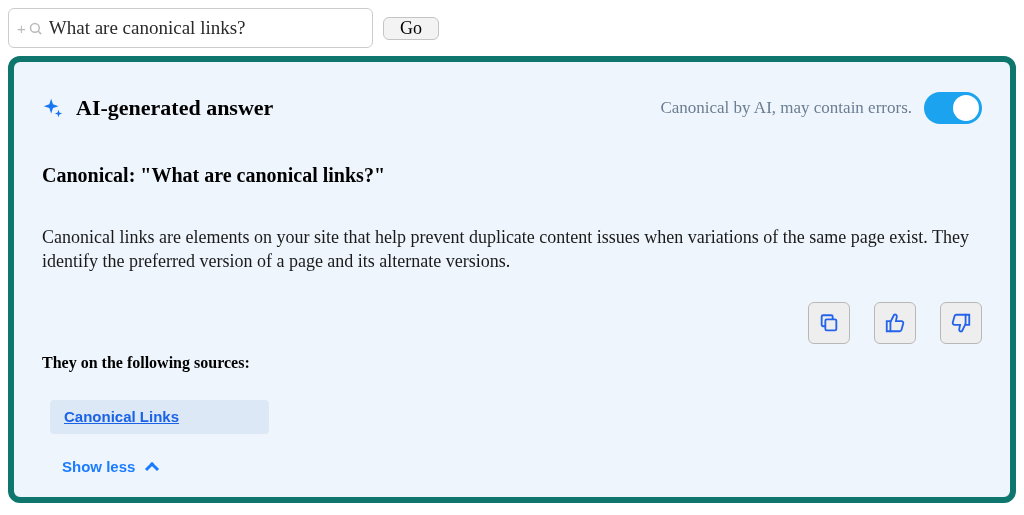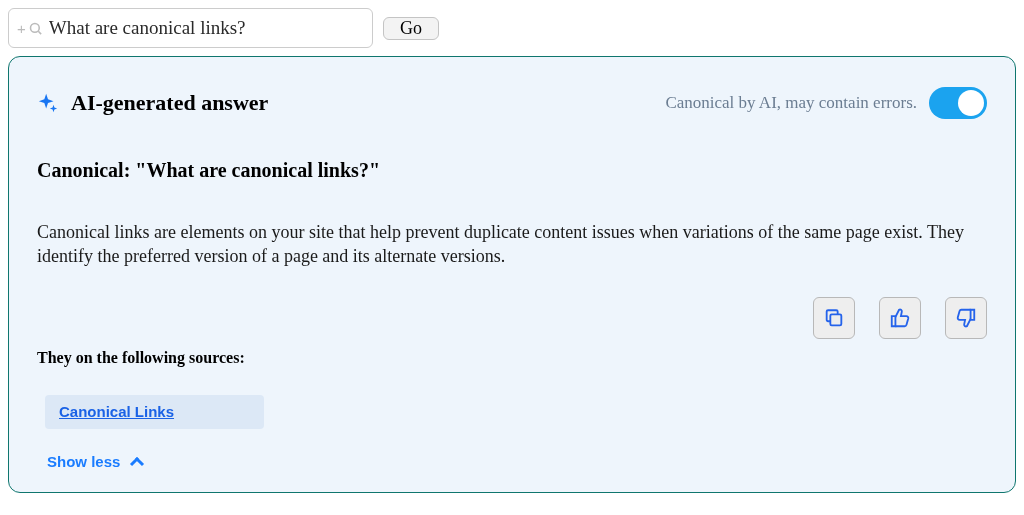--- a/index.html
+++ b/index.html
@@ -57,21 +57,21 @@
       height: 23px;
       padding: 0 16px;
       border: 1px solid #c4c4c4;
       border-radius: 6px;
       background: #f3f3f3;
       font-family: Georgia, 'Times New Roman', serif;
       font-size: 18px;
       cursor: pointer;
     }
     .panel {
-      border: 1px solid #0f766e;
+      border: 6px solid #0f766e;
       background: #eef5fc;
       border-radius: 12px;
       padding: 30px 28px 22px 28px;
     }
     .panel-header {
       display: flex;
       justify-content: space-between;
       align-items: center;
       margin-bottom: 40px;
     }
@@ -171,21 +171,21 @@
     }
     .show-less {
       display: flex;
       align-items: center;
       gap: 12px;
       font-family: Arial, Helvetica, sans-serif;
       font-size: 15px;
       font-weight: bold;
       color: #1a7cff;
       cursor: pointer;
-      margin-left: 10px;
+      margin-left: 20px;
     }
     .chevron-up {
       display: inline-block;
       width: 10px;
       height: 10px;
       border-left: 3px solid #1a7cff;
       border-top: 3px solid #1a7cff;
       transform: rotate(45deg);
       margin-top: 5px;
     }

